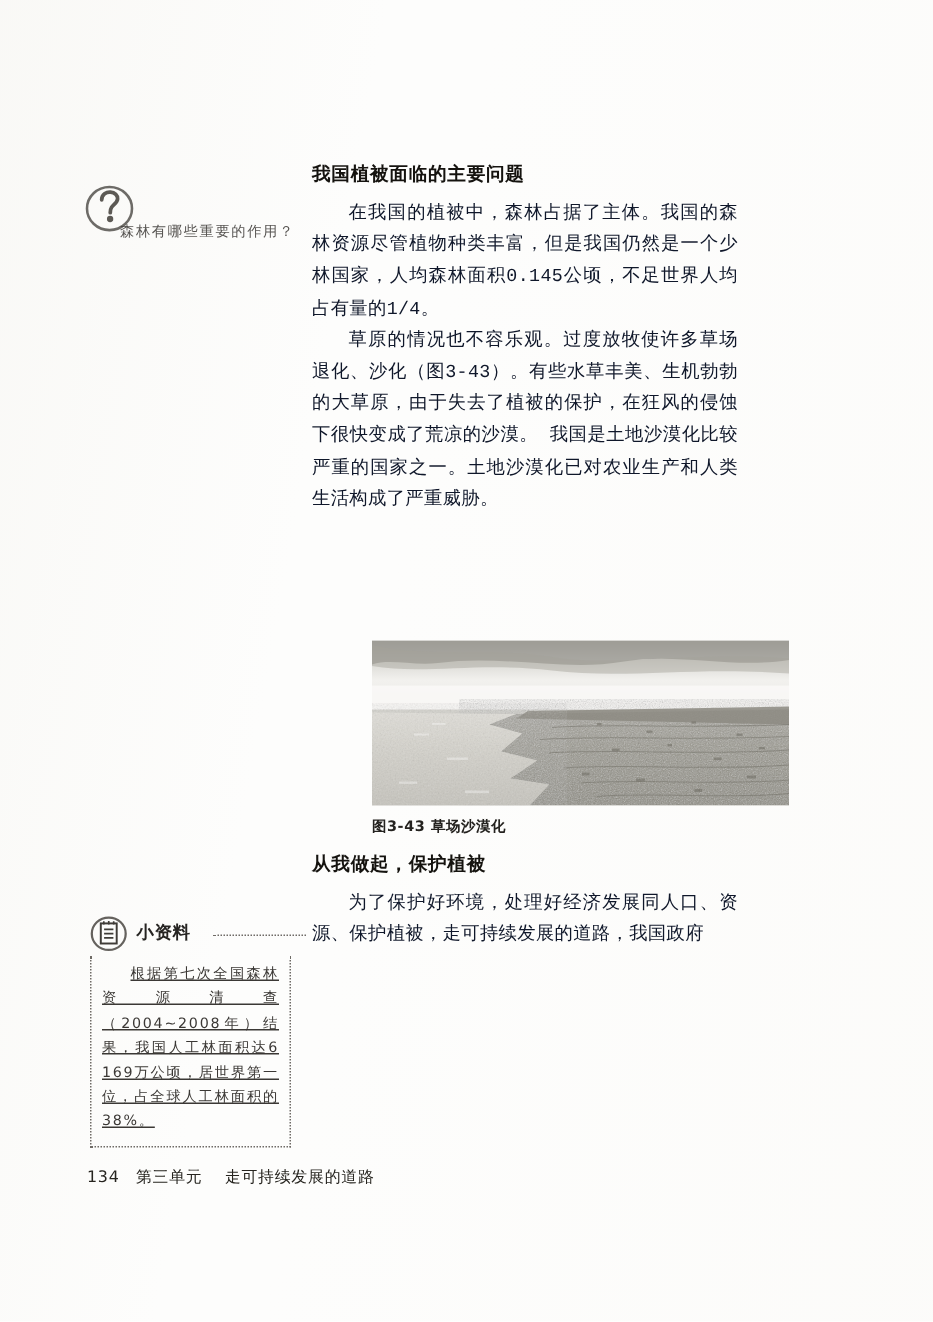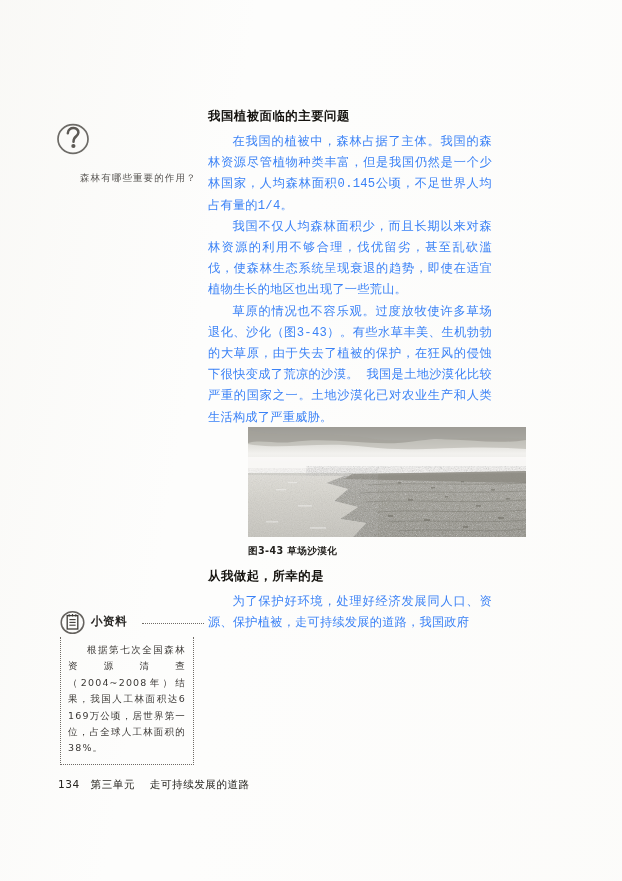--- a/index.html
+++ b/index.html
@@ -50,21 +50,20 @@
     position: absolute;
     left: 24px;
     top: 24px;
     width: 122px;
     font-family: "DejaVu Sans", "Liberation Sans", sans-serif;
     font-size: 9.5px;
     line-height: 17px;
     letter-spacing: 1.1px;
     color: #3d3a37;
     opacity: 0.86;
-    margin-top: 23px;
   }
 
   
   .info-box {
     position: absolute;
     left: 58px;
     top: 594px;
     width: 148px;
   }
   .info-head {
@@ -104,20 +103,21 @@
     border-left: 1px dotted #6f6b66;
     border-right: 1px dotted #6f6b66;
     border-bottom: 1px dotted #6f6b66;
     padding: 5px 7px 7px 7px;
     font-size: 9.5px;
     line-height: 16.4px;
     letter-spacing: 1.15px;
     color: #3b3835;
     text-align: justify;
     text-indent: 2em;
+    text-decoration: underline;
   }
 
   
   .column {
     position: absolute;
     left: 208px;
     top: 108px;
     width: 284px;
     font-family: Liberation Mono, monospace;
   }
@@ -130,21 +130,21 @@
     line-height: 19px;
   }
   p.body {
     margin: 0;
     font-size: 12.2px;
     line-height: 21.2px;
     letter-spacing: 0.25px;
     text-indent: 2em;
     text-align: justify;
     text-justify: inter-ideograph;
-    color: #3b82f6;
+    color: #0f172a;
   }
 
   
   .figure {
     position: absolute;
     left: 208px;
     top: 427px;
     width: 278px;
     padding-left: 40px;
   }
@@ -209,21 +209,20 @@
       </div>
       <div class="info-title">小资料</div>
       <div class="info-rule"></div>
     </div>
     <div class="info-body">根据第七次全国森林资源清查（2004~2008年）结果，我国人工林面积达6 169万公顷，居世界第一位，占全球人工林面积的38%。</div>
   </div>
 
   <div class="column">
     <h2 class="section-head">我国植被面临的主要问题</h2>
     <p class="body">在我国的植被中，森林占据了主体。我国的森林资源尽管植物种类丰富，但是我国仍然是一个少林国家，人均森林面积0.145公顷，不足世界人均占有量的1/4。</p>
-    <p class="body">我国不仅人均森林面积少，而且长期以来对森林资源的利用不够合理，伐优留劣，甚至乱砍滥伐，使森林生态系统呈现衰退的趋势，即使在适宜植物生长的地区也出现了一些荒山。</p>
     <p class="body">草原的情况也不容乐观。过度放牧使许多草场退化、沙化（图3-43）。有些水草丰美、生机勃勃的大草原，由于失去了植被的保护，在狂风的侵蚀下很快变成了荒凉的沙漠。 我国是土地沙漠化比较严重的国家之一。土地沙漠化已对农业生产和人类生活构成了严重威胁。</p>
   </div>
 
   <div class="figure">
     <div class="photo">
       <svg viewBox="0 0 278 110" preserveAspectRatio="none" xmlns="http://www.w3.org/2000/svg">
         <defs>
           <linearGradient id="skyGrad" x1="0" y1="0" x2="0" y2="1">
             <stop offset="0%" stop-color="#b9b7b1"></stop>
             <stop offset="28%" stop-color="#d9d8d3"></stop>
@@ -310,21 +309,21 @@
           </g>
 
           <rect x="0" y="0" width="278" height="110" fill="#ffffff" opacity="0" filter="url(#grain)"></rect>
         </g>
       </svg>
     </div>
     <div class="fig-caption">图3-43 草场沙漠化</div>
   </div>
 
   <div class="column" style="top:568px;">
-    <h2 class="section-head">从我做起，所幸的是</h2>
+    <h2 class="section-head">从我做起，保护植被</h2>
     <p class="body">为了保护好环境，处理好经济发展同人口、资源、保护植被，走可持续发展的道路，我国政府</p>
   </div>
 
   <div class="footer">
     <span class="pg">134</span>
     <span class="unit">第三单元</span>
     <span>走可持续发展的道路</span>
   </div>
 
 </div>

